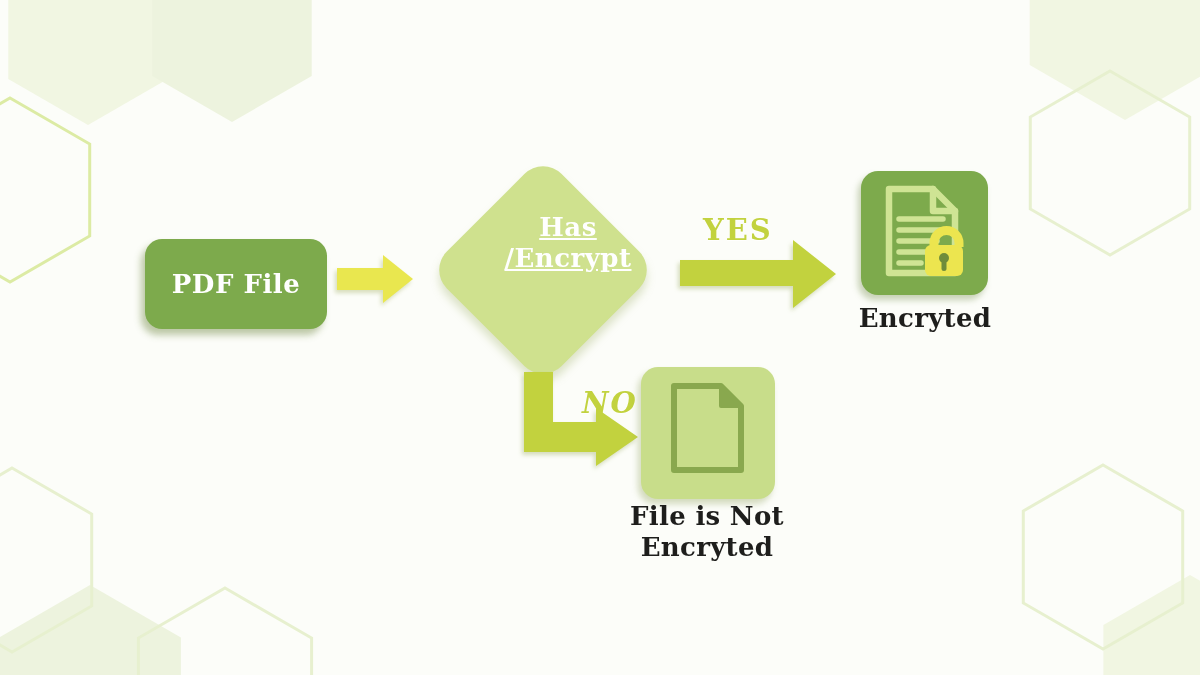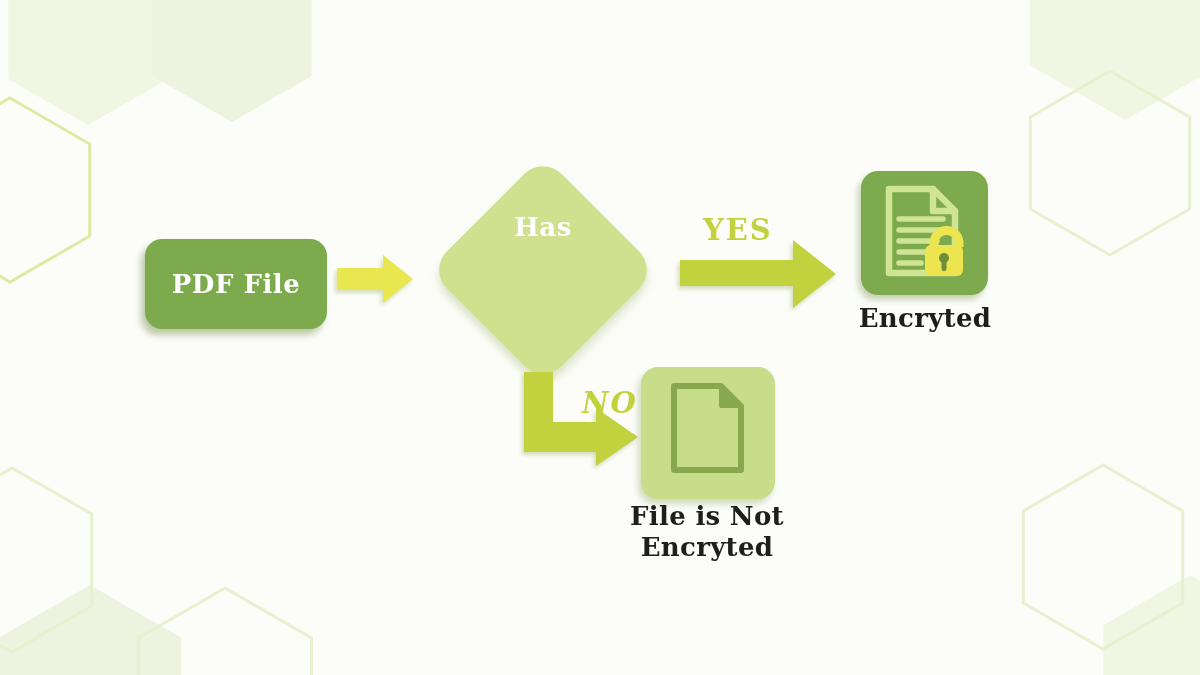--- a/index.html
+++ b/index.html
@@ -34,23 +34,24 @@
   .no-arrow{left:524px;top:372px;filter:drop-shadow(-2px 3px 2px rgba(150,168,90,.38));}
 
   
   .diamond{
     position:absolute;left:462px;top:189px;width:162px;height:162px;
     background:var(--diamond-green);border-radius:26px;
     transform:rotate(45deg);
     box-shadow:5px 5px 9px rgba(160,178,105,.35);
   }
   .diamond-label{
-    position:absolute;left:441px;top:212px;width:204px;
+    position:absolute;left:466px;top:212px;width:204px;
     text-align:center;color:#ffffff;font-size:26px;line-height:31px;
     letter-spacing:.5px;
+    text-decoration:underline;
   }
 
   
   .branch-label{
     position:absolute;color:var(--arrow-yellow-green);
     font-size:29px;letter-spacing:2px;
     text-shadow:0 1px 0 rgba(255,255,255,.8);
   }
   .yes-label{left:696px;top:213px;margin-left:7px;}
   .no-label{left:582px;top:386px;font-style:italic;}
@@ -106,20 +107,21 @@
     <span>PDF File</span>
   </div>
 
   <svg class="arrow-svg arrow1" width="76" height="48" viewBox="0 0 76 48">
     <polygon class="arrow-yellow" points="0,13 46,13 46,0 76,24 46,48 46,35 0,35"></polygon>
   </svg>
 
   <div class="diamond"></div>
   <div class="diamond-label">
     <div>Has</div>
+    <div>/Encrypt</div>
   </div>
 
   <div class="branch-label yes-label">YES</div>
   <svg class="arrow-svg yes-arrow" width="156" height="68" viewBox="0 0 156 68">
     <polygon class="arrow-yg" points="0,20 113,20 113,0 156,34 113,68 113,46 0,46"></polygon>
   </svg>
 
   <div class="icon-tile enc-icon">
     <svg viewBox="0 0 127 124">
       <path class="doc-stroke-light" d="M28 18 H72 L94 40 V102 H28 Z"></path>

